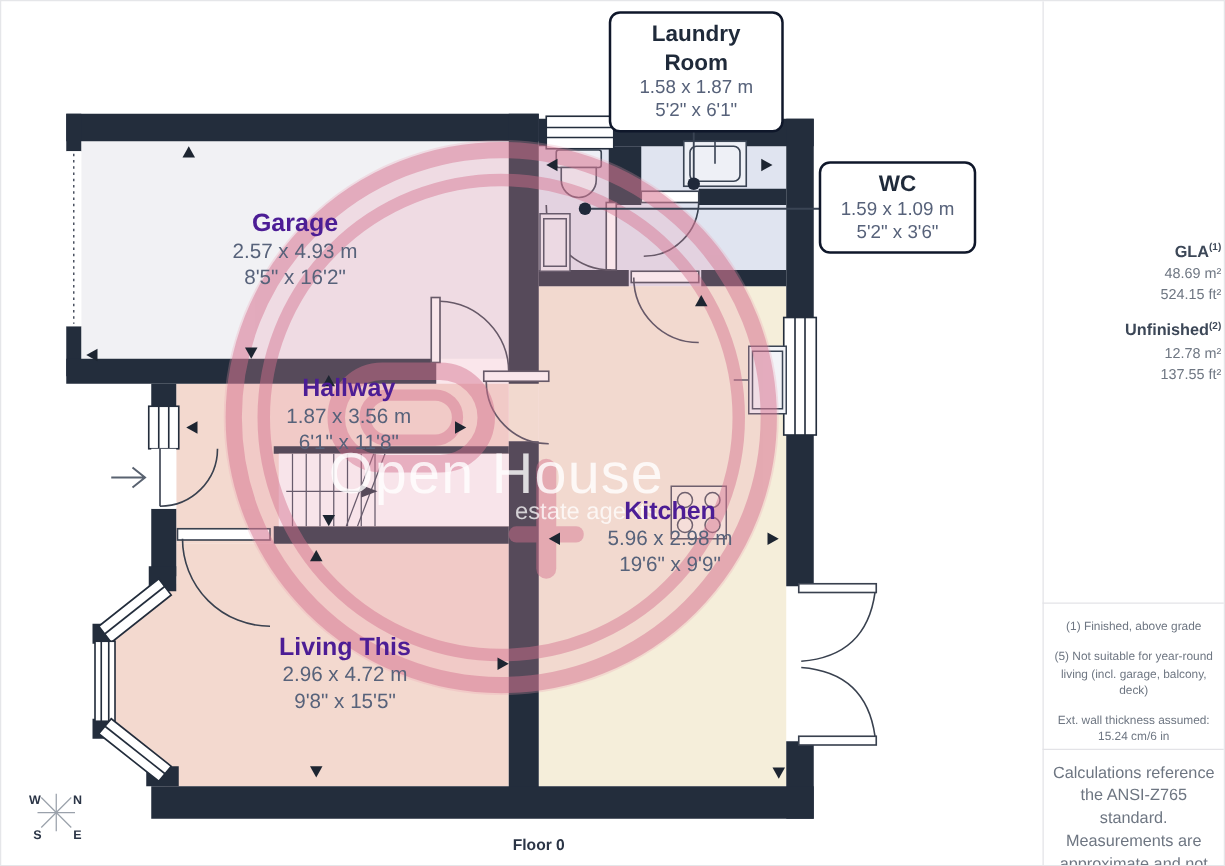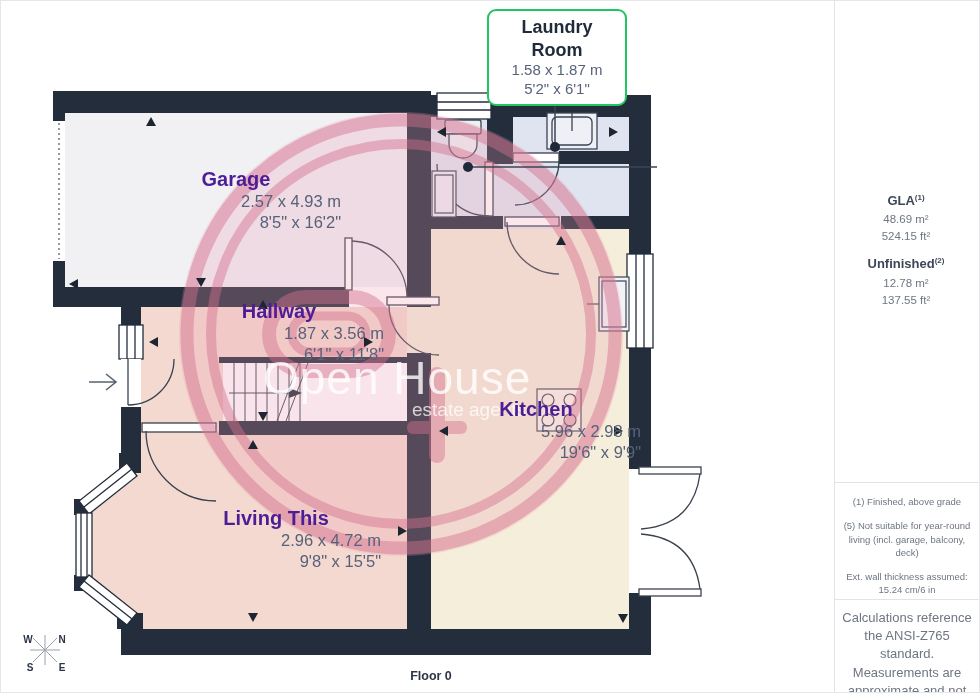--- a/index.html
+++ b/index.html
@@ -5,30 +5,30 @@
   html,body{margin:0;padding:0;background:#fff;}
   .page{position:relative;width:980px;height:693px;background:#ffffff;
         border:1px solid #e5e6e9;box-sizing:border-box;overflow:hidden;
         font-family:"Liberation Sans",sans-serif;}
   .plan-svg{position:absolute;left:0;top:0;z-index:1;}
   .wm-text{position:absolute;z-index:2;color:rgba(255,255,255,0.8);pointer-events:none;}
   .wm-title{left:262px;top:350px;font-size:46px;font-weight:400;letter-spacing:1px;}
   .wm-sub{left:411px;top:398px;font-size:19px;color:rgba(255,255,255,0.75);}
   .room-label{position:absolute;z-index:3;width:210px;text-align:center;line-height:1.22;}
   .room-label .rname{font-size:20px;font-weight:700;color:#4c1d95;}
-  .room-label .rdim{font-size:16.5px;color:#57627a;text-align:right;}
-  .callout{position:absolute;z-index:4;background:#fff;border:2px solid #22c55e;border-radius:9px;
+  .room-label .rdim{font-size:16.5px;color:#57627a;}
+  .callout{position:absolute;z-index:4;background:#fff;border:2px solid #0f172a;border-radius:9px;
            padding:5px 8px;text-align:center;line-height:1.25;box-sizing:border-box;}
   .callout .cname{font-size:18px;font-weight:700;color:#1f2a3a;}
   .callout .cdim{font-size:15px;color:#57627a;}
   .sidebar-line{position:absolute;z-index:3;background:#e3e3e7;}
   .sb-v{left:833px;top:0;width:1px;height:693px;}
   .sb-h1{left:833px;top:481px;width:146px;height:1px;}
   .sb-h2{left:833px;top:598px;width:146px;height:1px;}
-  .sb-stats{position:absolute;z-index:3;left:834px;top:178px;width:142px;text-align:center;}
+  .sb-stats{position:absolute;z-index:3;left:834px;top:178px;width:142px;text-align:right;}
   .sb-head{font-size:13px;font-weight:700;color:#3c4757;margin-top:14px;}
   .sb-head sup{font-size:8px;}
   .sb-val{font-size:11.5px;color:#6e7682;margin-top:5px;}
   .sb-notes{position:absolute;z-index:3;left:840px;top:494px;width:132px;text-align:center;}
   .sb-note{font-size:9.5px;color:#6e7682;line-height:1.4;margin-bottom:11px;}
   .sb-calc{position:absolute;z-index:3;left:840px;top:608px;width:132px;text-align:center;}
   .sb-disc{font-size:13px;color:#6e7682;line-height:1.4;}
   .floor-label{position:absolute;z-index:3;left:355px;top:668px;width:150px;text-align:center;
                font-size:12.5px;font-weight:700;color:#2b3546;}
 </style>
@@ -269,20 +269,25 @@
     <div class="rname">Living This</div>
     <div class="rdim">2.96 x 4.72 m</div>
     <div class="rdim">9'8" x 15'5"</div>
   </div>
 
   <div class="callout" style="left:486px;top:8px;width:140px;">
     <div class="cname">Laundry Room</div>
     <div class="cdim">1.58 x 1.87 m</div>
     <div class="cdim">5'2" x 6'1"</div>
   </div>
+  <div class="callout" style="left:654px;top:128px;width:126px;">
+    <div class="cname">WC</div>
+    <div class="cdim">1.59 x 1.09 m</div>
+    <div class="cdim">5'2" x 3'6"</div>
+  </div>
 
   <div class="sidebar-line sb-v"></div>
   <div class="sidebar-line sb-h1"></div>
   <div class="sidebar-line sb-h2"></div>
 
   <div class="sb-stats">
     <div class="sb-head"><span>GLA</span><sup>(1)</sup></div>
     <div class="sb-val">48.69 m²</div>
     <div class="sb-val">524.15 ft²</div>
     <div class="sb-head"><span>Unfinished</span><sup>(2)</sup></div>

